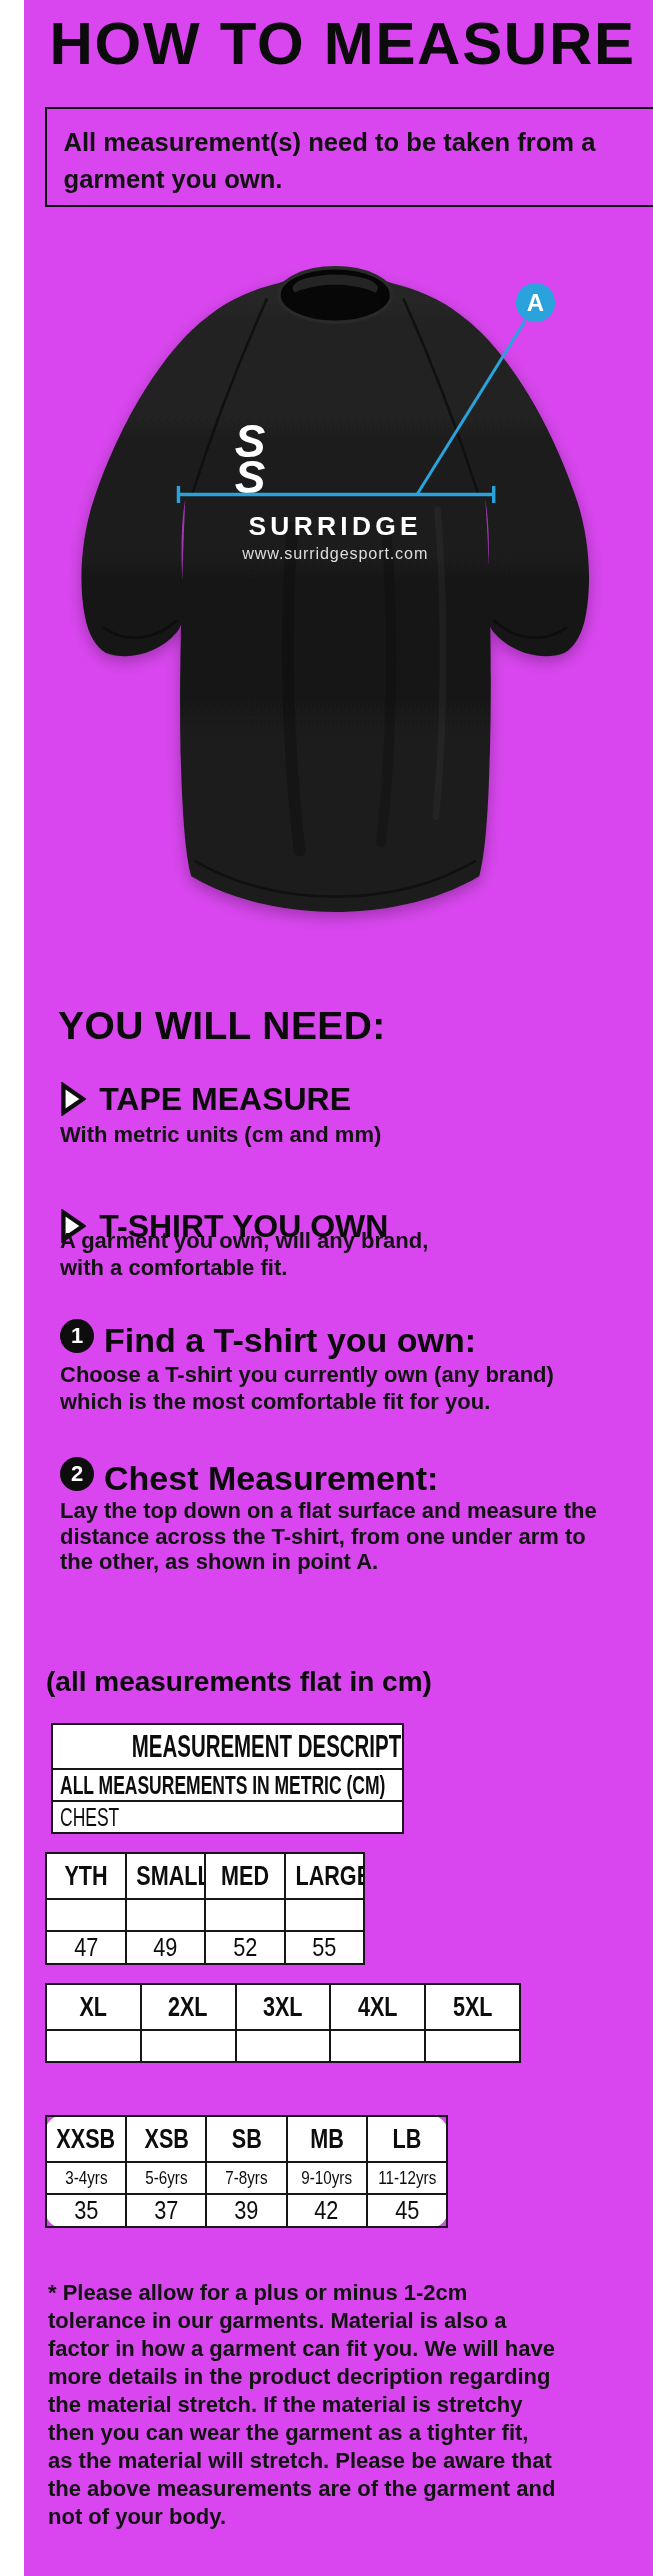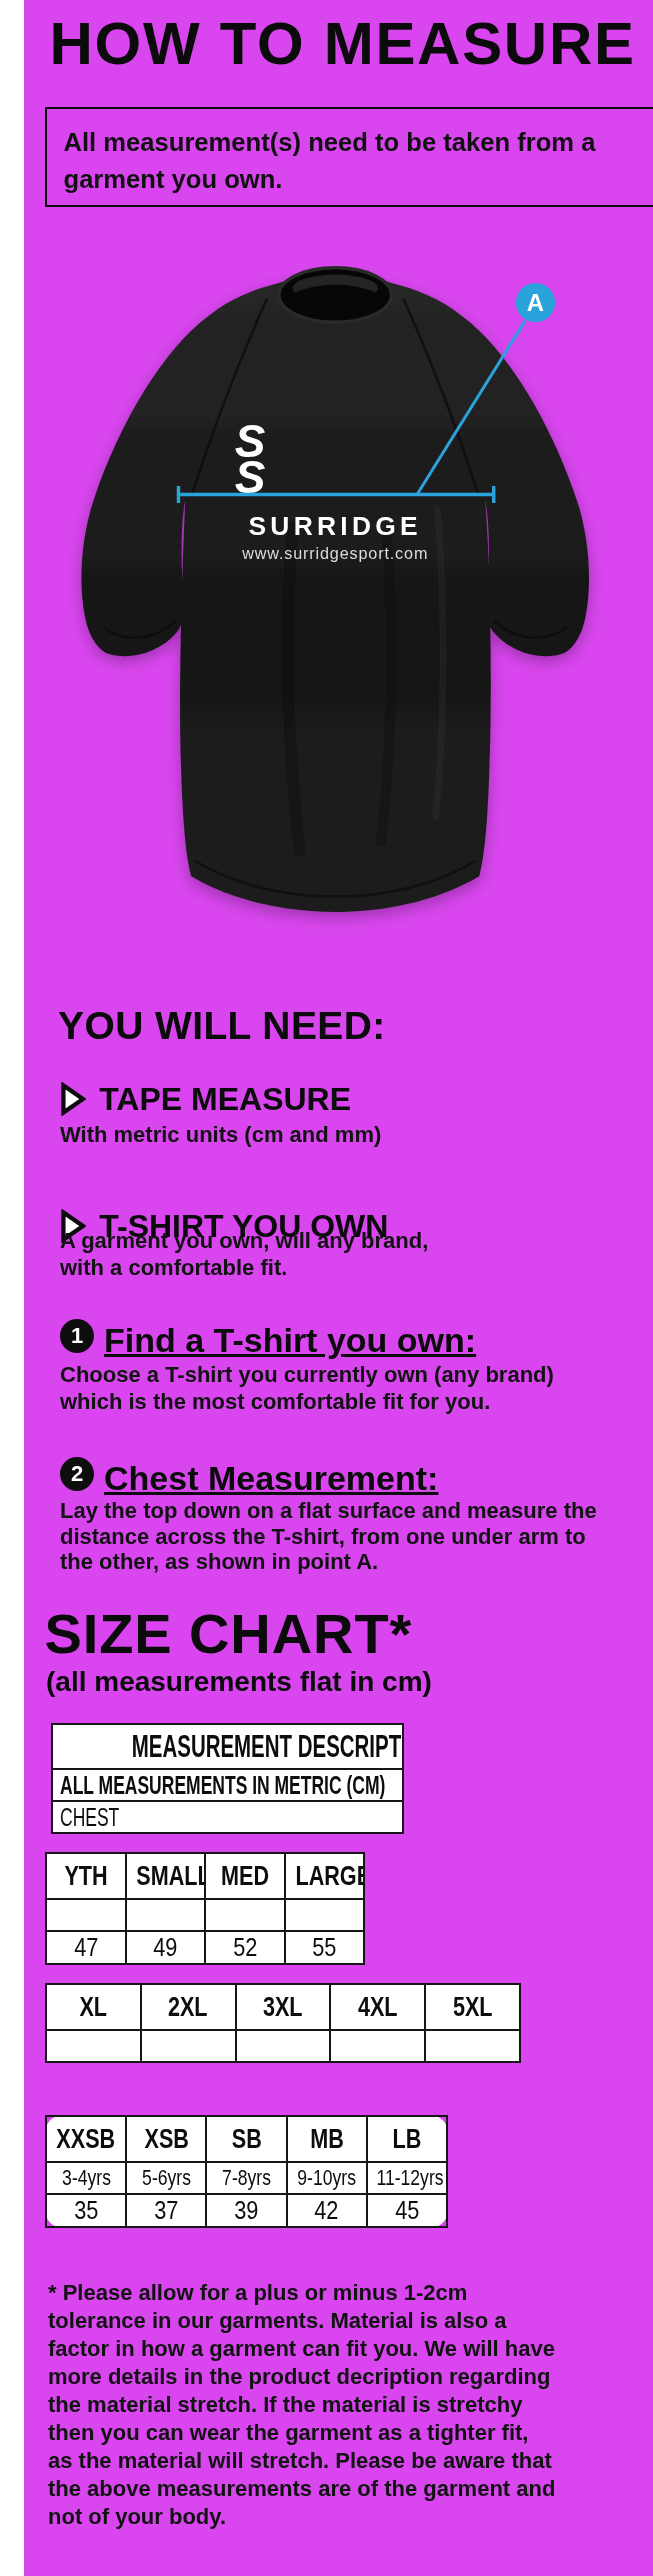--- a/index.html
+++ b/index.html
@@ -11,34 +11,34 @@
   .notice{box-sizing:border-box;border:2.6px solid #0d0d0d;padding:14.5px 17px;}
   .notice p{margin:0;font-size:25.6px;font-weight:bold;line-height:37px;white-space:pre-line;color:#111;}
 
   .h2{font-size:39px;font-weight:bold;line-height:1;letter-spacing:0.4px;white-space:nowrap;color:#0b0b0b;}
   .need-row{display:flex;align-items:center;gap:13.6px;}
   .need-title{font-size:32px;font-weight:bold;line-height:1;white-space:nowrap;color:#0b0b0b;}
   .small-desc{font-size:22px;font-weight:bold;line-height:27px;white-space:pre-line;color:#121212;}
 
   .step-badge{width:34px;height:34px;border-radius:50%;background:#0d0d0d;color:#fff;
               display:flex;align-items:center;justify-content:center;font-size:22px;font-weight:bold;}
-  .step-title{font-size:34px;font-weight:bold;line-height:1;white-space:nowrap;color:#0b0b0b;text-decoration:underline;}
+  .step-title{font-size:34px;font-weight:bold;line-height:1;white-space:nowrap;color:#0b0b0b;}
 
   .h2-big{font-size:56px;font-weight:bold;letter-spacing:0.9px;line-height:1;white-space:nowrap;color:#0b0b0b;}
   .sub{font-size:28px;font-weight:bold;line-height:1;white-space:nowrap;color:#0b0b0b;}
 
   table{border-collapse:collapse;table-layout:fixed;background:#fff;}
   td{border:2.6px solid #161616;text-align:center;vertical-align:middle;padding:0;overflow:hidden;}
   .desc-table{width:353px;}
   .desc-table .trow td{height:43px;font-size:31px;font-weight:bold;}
   .desc-table .urow td{height:30px;font-size:25px;font-weight:bold;text-align:left;padding-left:6.8px;}
   .desc-table .mrow td{height:30px;font-size:25px;font-weight:normal;text-align:left;padding-left:6.8px;}
 
   .size-table .hrow td{height:44px;font-size:27px;font-weight:bold;}
-  .size-table .erow td{height:30px;font-size:22px;font-weight:normal;}
+  .size-table .erow td{height:30px;font-size:19px;font-weight:normal;}
   .size-table .vrow td{height:31px;font-size:25.6px;font-weight:normal;}
 
   .sq{display:inline-block;white-space:nowrap;transform-origin:center;}
   .sql{transform-origin:left center;}
   .x66{transform:scaleX(.66);}
   .x70{transform:scaleX(.70);}
   .x80{transform:scaleX(.80);}
   .x85{transform:scaleX(.85);}
 
   .footnote{font-size:22px;font-weight:bold;line-height:28px;white-space:pre-line;color:#121212;width:608px;}
@@ -146,21 +146,20 @@
   <div class="abs step-title" style="left:80px;top:1323px;">Find a T-shirt you own:</div>
   <div class="abs small-desc" style="left:36px;top:1361px;">Choose a T-shirt you currently own (any brand)
 which is the most comfortable fit for you.</div>
 
   <div class="abs step-badge" style="left:36px;top:1457px;">2</div>
   <div class="abs step-title" style="left:80px;top:1461px;">Chest Measurement:</div>
   <div class="abs small-desc" style="left:36px;top:1498px;line-height:25.6px;">Lay the top down on a flat surface and measure the
 distance across the T-shirt, from one under arm to
 the other, as shown in point A.</div>
 
-  <div class="abs h2-big" style="left:20.5px;top:1606px;">SIZE CHART*</div>
   <div class="abs sub" style="left:22px;top:1668px;">(all measurements flat in cm)</div>
 
   <table class="abs desc-table" style="left:27px;top:1723px;">
     <tbody>
         <tr class="trow">
           <td><span class="sq x66">MEASUREMENT DESCRIPTION</span></td>
         </tr>
     <tr class="urow">
           <td><span class="sq sql x70">ALL MEASUREMENTS IN METRIC (CM)</span></td>
         </tr>

